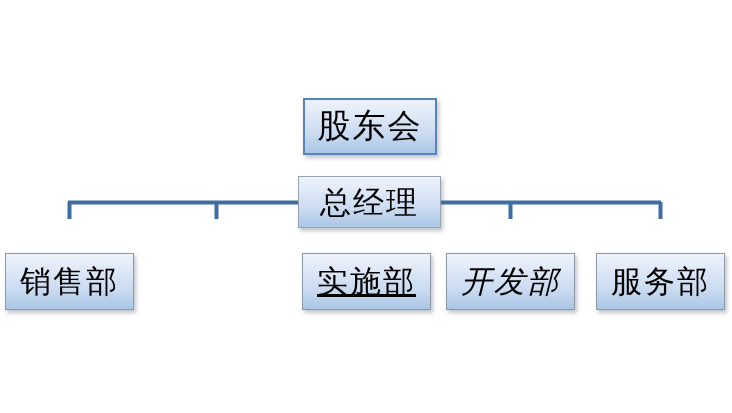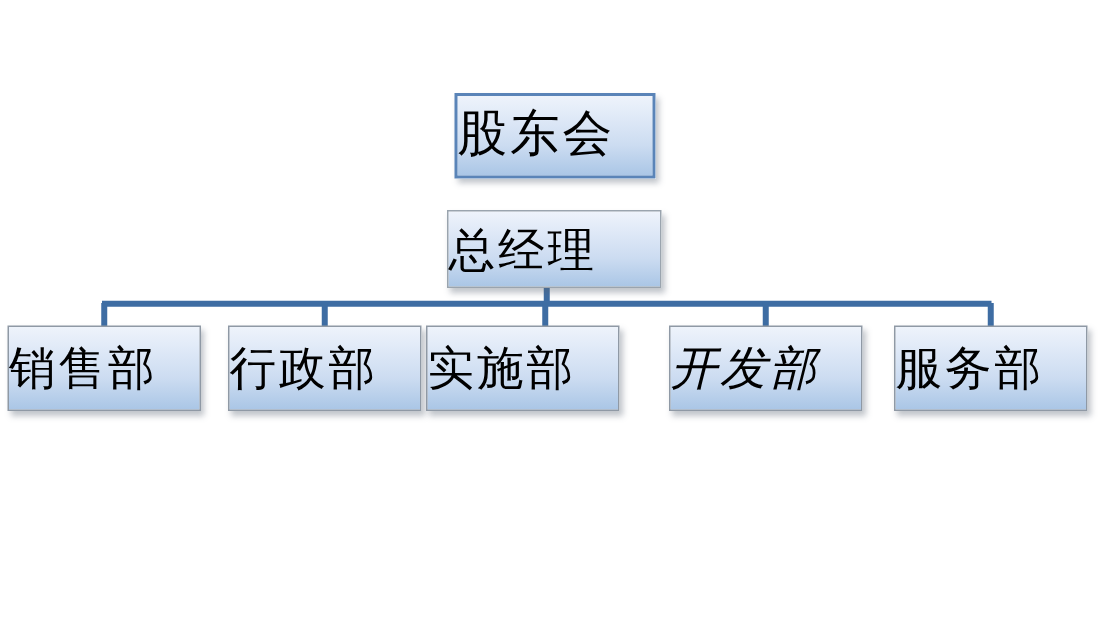--- a/index.html
+++ b/index.html
@@ -13,25 +13,26 @@
   #chart-root{position:absolute;left:0;top:0;width:732px;height:413px;}
 
   
   #connectors{position:absolute;left:0;top:0;width:732px;height:413px;}
 
   
   .node{
     position:absolute;
     box-sizing:border-box;
     background:linear-gradient(to bottom,#eef3fb 0%,#e2ebf8 22%,#ccdcf1 62%,#aac6e6 100%);
-    display:flex;align-items:center;
+    display:flex;align-items:center;justify-content:center;
     color:#000000;
     letter-spacing:2px;
     white-space:nowrap;
     box-shadow:2px 3px 4px rgba(90,100,115,0.38);
+    margin-top:36px;
   }
   .node span{display:block;line-height:1;}
 
   
   .node-top{
     left:303px;top:62px;width:134px;height:57px;
     border:2px solid #5a84b8;
     font-size:33px;
   }
   
@@ -41,21 +42,21 @@
     font-size:31px;
   }
   
   .node-dept{
     top:217px;width:129px;height:57px;
     border:1px solid #8f99a5;
     font-size:31px;
   }
   .dept-0{left:5px;}
   .dept-1{left:152px;}
-  .dept-2{left:284px;}
+  .dept-2{left:302px;text-decoration:underline;}
   .dept-3{left:446px;font-style:italic;}
   .dept-4{left:596px;}
 </style>
 </head>
 <body>
 
 <div id="chart-root">
 
   <svg id="connectors" viewBox="0 0 732 413" width="732" height="413" xmlns="http://www.w3.org/2000/svg">
 
@@ -74,23 +75,20 @@
     <span>股东会</span>
   </div>
 
   <div class="node node-mgr">
     <span>总经理</span>
   </div>
 
   <div class="node node-dept dept-0">
     <span>销售部</span>
   </div>
-  <div class="node node-dept dept-1">
-    <span>行政部</span>
-  </div>
   <div class="node node-dept dept-2">
     <span>实施部</span>
   </div>
   <div class="node node-dept dept-3">
     <span>开发部</span>
   </div>
   <div class="node node-dept dept-4">
     <span>服务部</span>
   </div>
 

